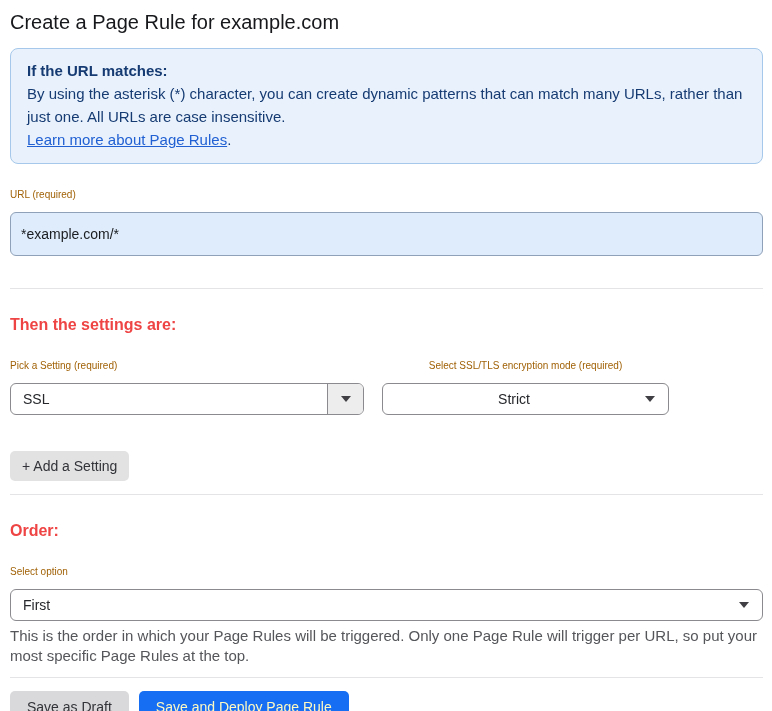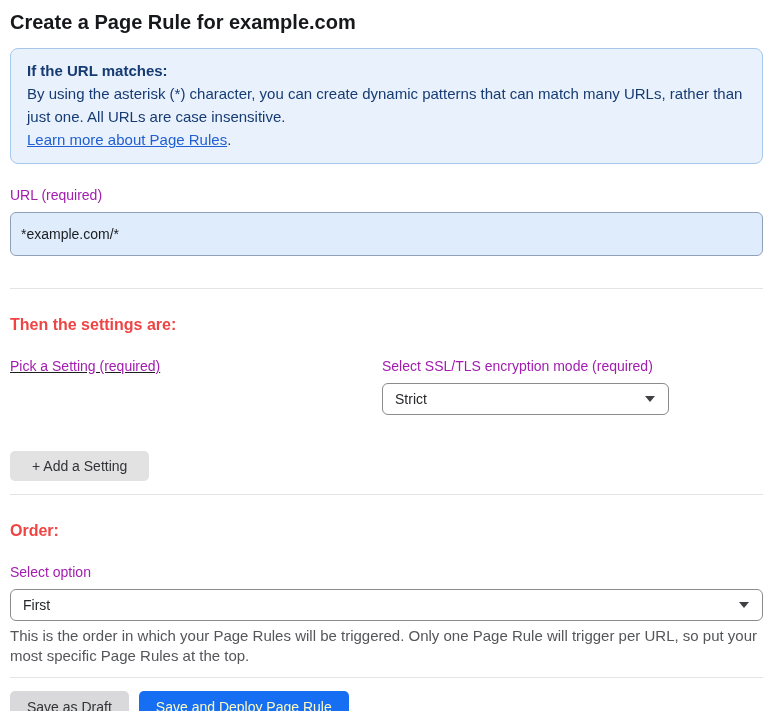--- a/index.html
+++ b/index.html
@@ -9,21 +9,21 @@
     height: 711px;
     background: #ffffff;
     font-family: "Liberation Sans", "DejaVu Sans", sans-serif;
     color: #1d1d20;
     padding: 8px 9px 14px 10px;
     overflow: hidden;
   }
 
   .page-title {
     font-size: 20px;
-    font-weight: 700;
+    font-weight: 400;
     color: #17181b;
     line-height: 28px;
     margin: 0;
   }
 
   .info-box {
     margin-top: 12px;
     background: #e9f2fc;
     border: 1px solid #a6c8ea;
     border-radius: 8px;
@@ -39,22 +39,22 @@
   .info-box .info-body { margin: 0; }
   .info-box a.info-link {
     color: #2160d3;
     text-decoration: underline;
     cursor: pointer;
   }
   .info-box .info-link-suffix { color: #163b73; }
 
   .field-label {
     margin-top: 22px;
-    font-size: 14px;
-    color: #a21caf;
+    font-size: 10px;
+    color: #a16207;
     line-height: 18px;
   }
 
   .url-input {
     display: block;
     margin-top: 8px;
     width: 100%;
     height: 44px;
     background: #dfecfb;
     border: 1px solid #8fa1b8;
@@ -81,22 +81,22 @@
     font-weight: 700;
     color: #ef4444;
     line-height: 20px;
   }
 
   .settings-row {
     display: flex;
     gap: 18px;
     margin-top: 22px;
   }
-  .settings-col-1 { width: 354px; text-decoration: underline; }
-  .settings-col-2 { width: 287px; }
+  .settings-col-1 { width: 354px; }
+  .settings-col-2 { width: 287px; text-align: center; }
   .settings-row .field-label { margin-top: 0; }
 
   .select-box {
     margin-top: 8px;
     height: 32px;
     border: 1px solid #8a8a8f;
     border-radius: 6px;
     background: #ffffff;
     display: flex;
     align-items: center;
@@ -128,21 +128,21 @@
   }
   .select-arrow-inline {
     padding-right: 13px;
     display: flex;
     align-items: center;
   }
 
   .add-setting-button {
     margin-top: 36px;
     height: 30px;
-    padding: 0 22px;
+    padding: 0 12px;
     background: #e2e2e3;
     border: none;
     border-radius: 5px;
     font-family: "Liberation Sans", "DejaVu Sans", sans-serif;
     font-size: 14px;
     color: #323338;
     cursor: pointer;
   }
 
   .order-select { width: 100%; }
@@ -195,20 +195,26 @@
 <div class="field-label">URL (required)</div>
 <input class="url-input" type="text" value="*example.com/*" style="">
 
 <hr class="divider divider-1">
 
 <div class="section-heading">Then the settings are:</div>
 
 <div class="settings-row">
   <div class="settings-col-1">
     <div class="field-label">Pick a Setting (required)</div>
+    <div class="select-box">
+      <span class="select-value">SSL</span>
+      <span class="select-arrow-segment">
+        <span class="caret"></span>
+      </span>
+    </div>
   </div>
   <div class="settings-col-2">
     <div class="field-label">Select SSL/TLS encryption mode (required)</div>
     <div class="select-box">
       <span class="select-value">Strict</span>
       <span class="select-arrow-inline">
         <span class="caret"></span>
       </span>
     </div>
   </div>

